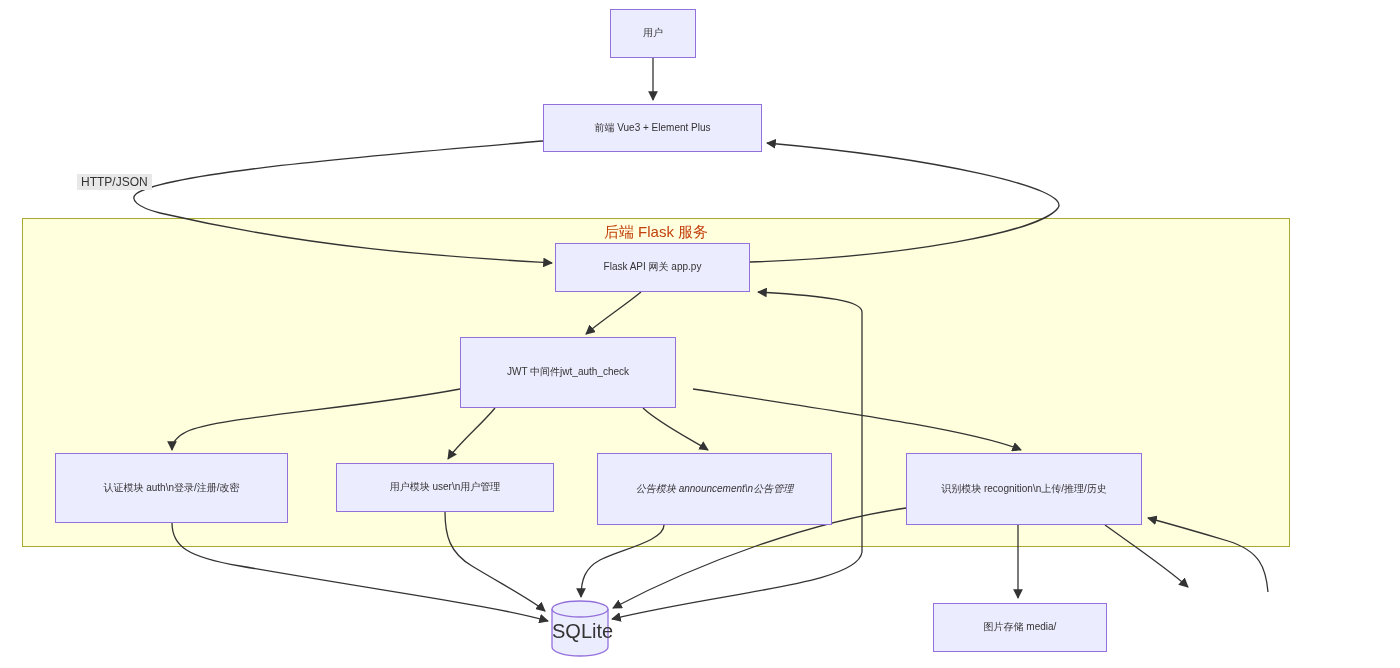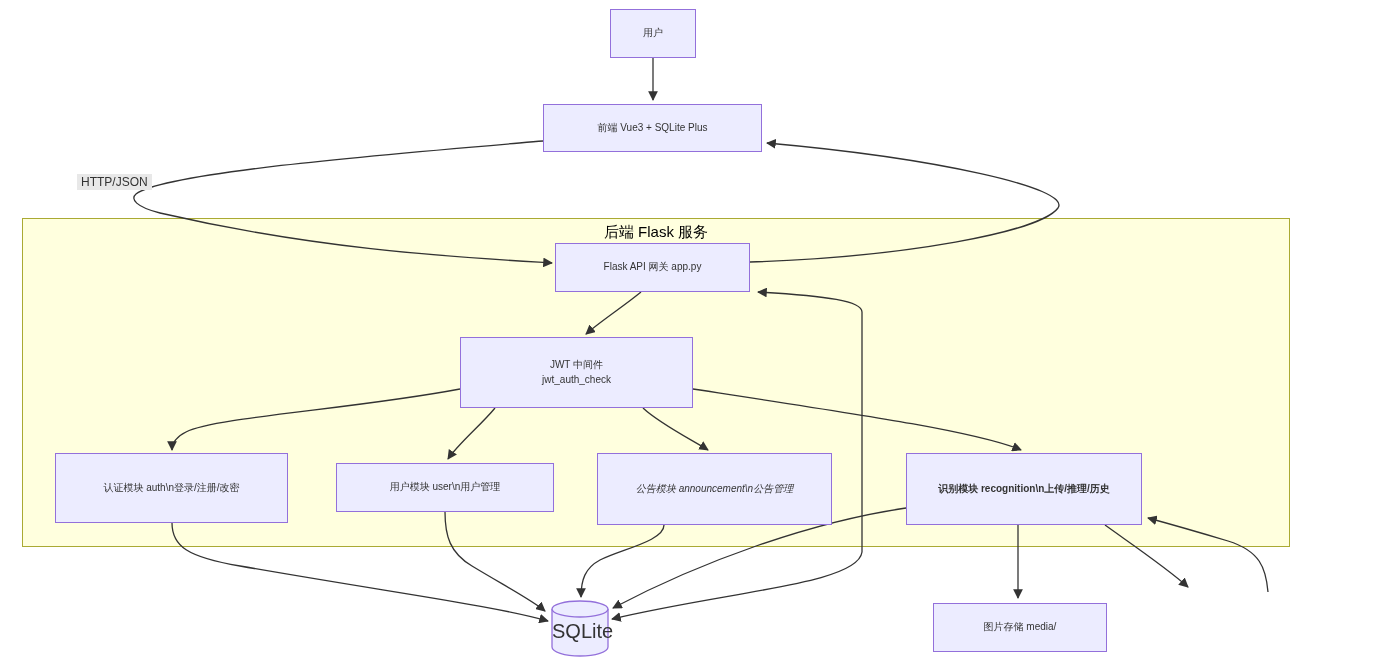--- a/index.html
+++ b/index.html
@@ -1,21 +1,21 @@
 <!DOCTYPE html>
 <html><head>
 <meta charset="utf-8">
 <style>
   html,body{margin:0;padding:0;background:#fff;}
   .stage{position:relative;width:1400px;height:668px;background:#fff;overflow:hidden;
          font-family:"Liberation Sans","DejaVu Sans",sans-serif;color:#333;}
   .subgraph{position:absolute;left:22px;top:218px;width:1268px;height:329px;
             background:#FFFFDE;border:1px solid #AAAA33;box-sizing:border-box;z-index:0;}
   .subgraph-title{position:absolute;top:4px;left:0;width:100%;text-align:center;
-                  font-size:15px;color:#000000;}
+                  font-size:15px;color:#c2410c;}
   svg.edges{position:absolute;left:0;top:0;z-index:1;}
   .node{position:absolute;background:#ECECFF;border:1px solid #9370DB;box-sizing:border-box;
         display:flex;align-items:center;justify-content:center;text-align:center;
         font-size:10px;line-height:1.42;z-index:2;}
   .node span{display:inline-block;}
   .n-auth span{max-width:182px;}
   .n-announce span{max-width:172px;}
   .n-recognition span{max-width:176px;}
   .n-tf span{max-width:178px;}
   .edge-label{position:absolute;left:77px;top:174px;background:#E8E8E8;color:#333;
@@ -63,45 +63,45 @@
     </g>
   </svg>
 
   <div class="edge-label">HTTP/JSON</div>
 
   <div class="node" style="left:610px;top:9px;width:86px;height:49px;">
     <span>用户</span>
   </div>
 
   <div class="node" style="left:543px;top:104px;width:219px;height:48px;">
-    <span>前端 Vue3 + SQLite Plus</span>
+    <span>前端 Vue3 + Element Plus</span>
   </div>
 
   <div class="node" style="left:555px;top:243px;width:195px;height:49px;">
     <span>Flask API 网关 app.py</span>
   </div>
 
-  <div class="node" style="left:460px;top:337px;width:233px;height:71px;flex-direction:column;">
+  <div class="node" style="left:460px;top:337px;width:216px;height:71px;flex-direction:row;">
     <span>JWT 中间件</span>
     <span>jwt_auth_check</span>
   </div>
 
   <div class="node n-auth" style="left:55px;top:453px;width:233px;height:70px;">
     <span>认证模块 auth\n登录/注册/改密</span>
   </div>
 
   <div class="node" style="left:336px;top:463px;width:218px;height:49px;">
     <span>用户模块 user\n用户管理</span>
   </div>
 
   <div class="node n-announce" style="left:597px;top:453px;width:235px;height:72px;font-style:italic;">
     <span>公告模块 announcement\n公告管理</span>
   </div>
 
-  <div class="node n-recognition" style="left:906px;top:453px;width:236px;height:72px;font-weight:bold;">
+  <div class="node n-recognition" style="left:906px;top:453px;width:236px;height:72px;">
     <span>识别模块 recognition\n上传/推理/历史</span>
   </div>
 
   <div class="db-label">SQLite</div>
 
   <div class="node" style="left:933px;top:603px;width:174px;height:49px;">
     <span>图片存储 media/</span>
   </div>
 
 

